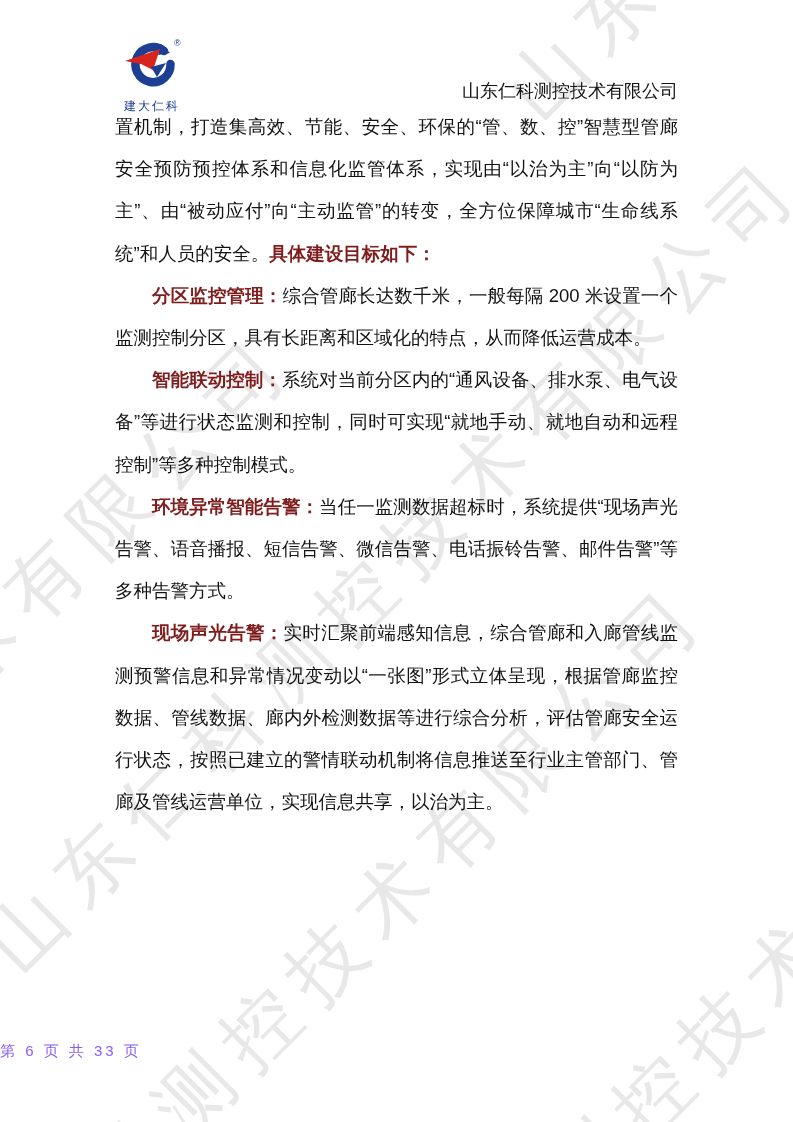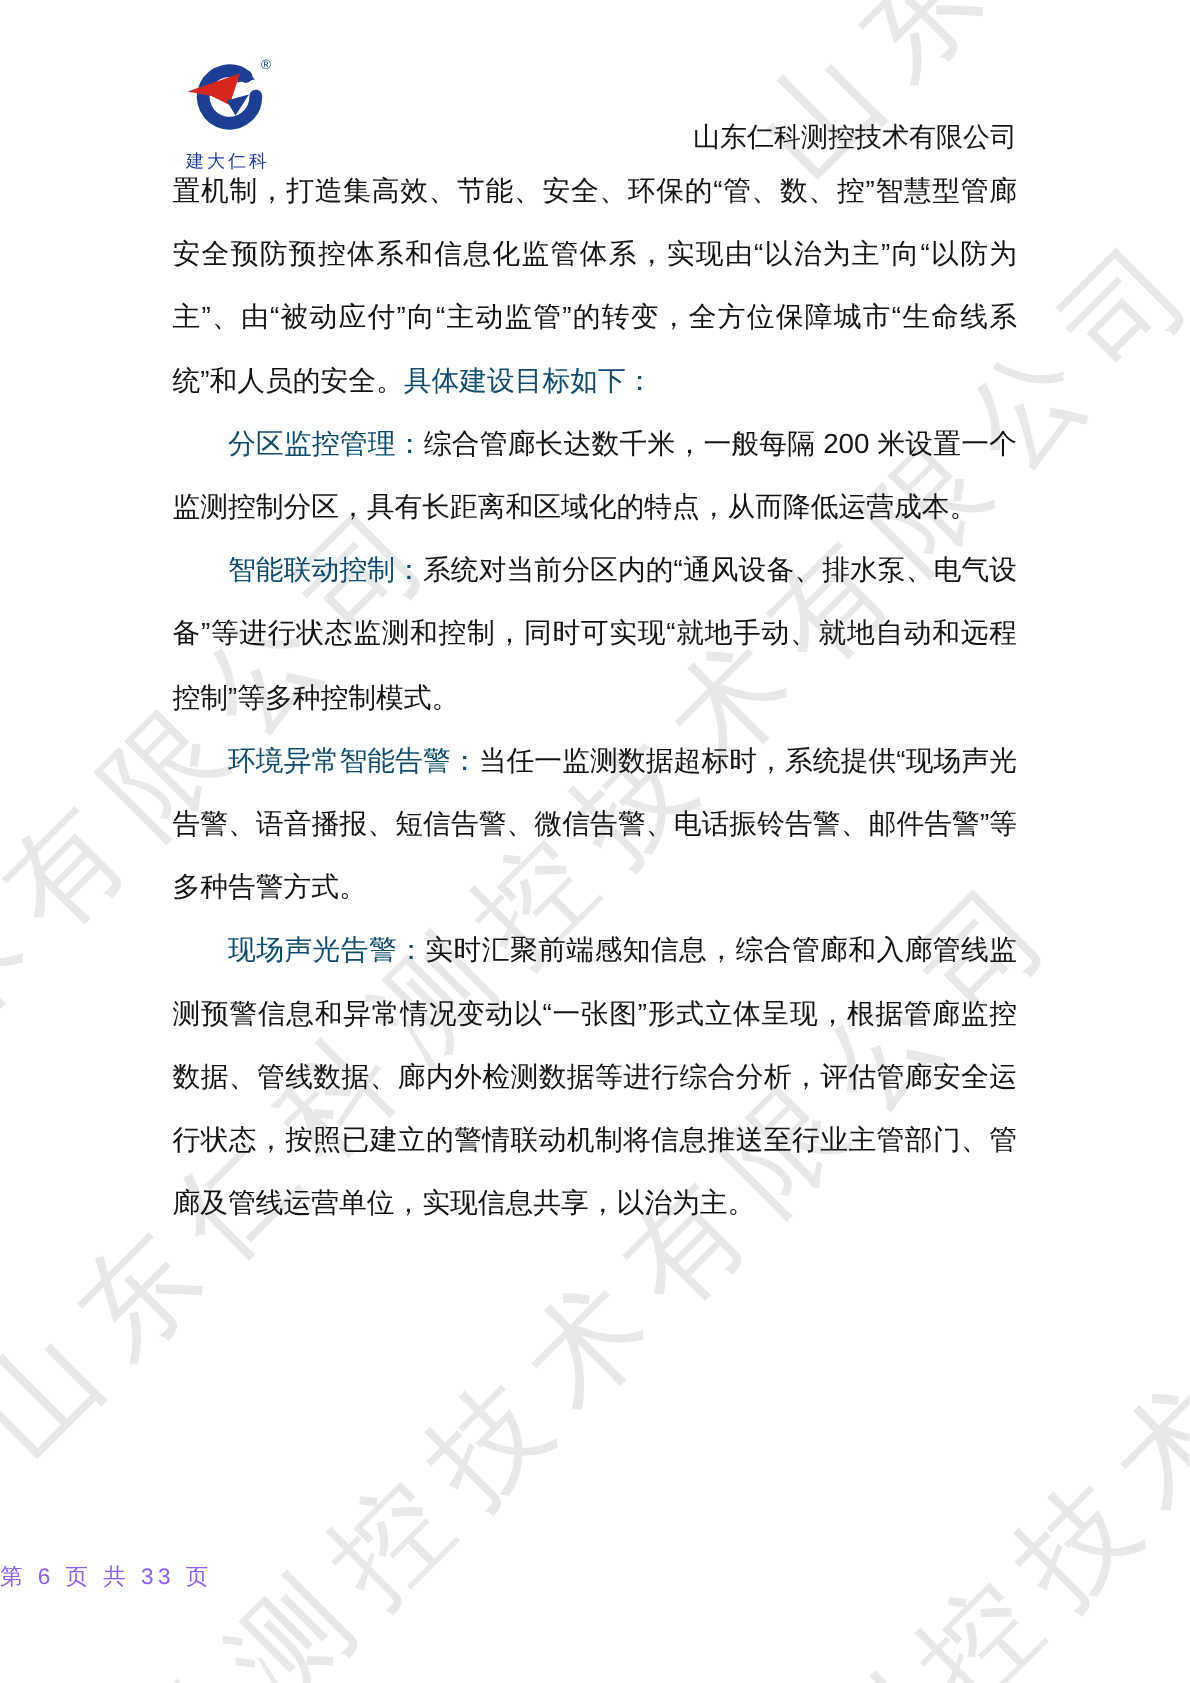--- a/index.html
+++ b/index.html
@@ -56,21 +56,21 @@
     position:absolute;left:115px;top:106px;width:563px;
     font-size:18.5px;
     line-height:42.2px;
     text-align:justify;
     text-justify:inter-ideograph;
     z-index:1;
     color:#131313;
   }
   .content p{margin:0;}
   .content p.ind{text-indent:2em;}
-  .content .bh{font-weight:normal;color:#0c4a6e;}
+  .content .bh{font-weight:bold;color:#7f1d1d;}
   .content sub{font-size:0.62em;line-height:0;}
   
   .footer{
     position:absolute;left:0;top:1042px;width:100%;
     text-align:left;
     font-size:15px;
     letter-spacing:3px;
     color:#8b5cf6;
     z-index:1;
   }

